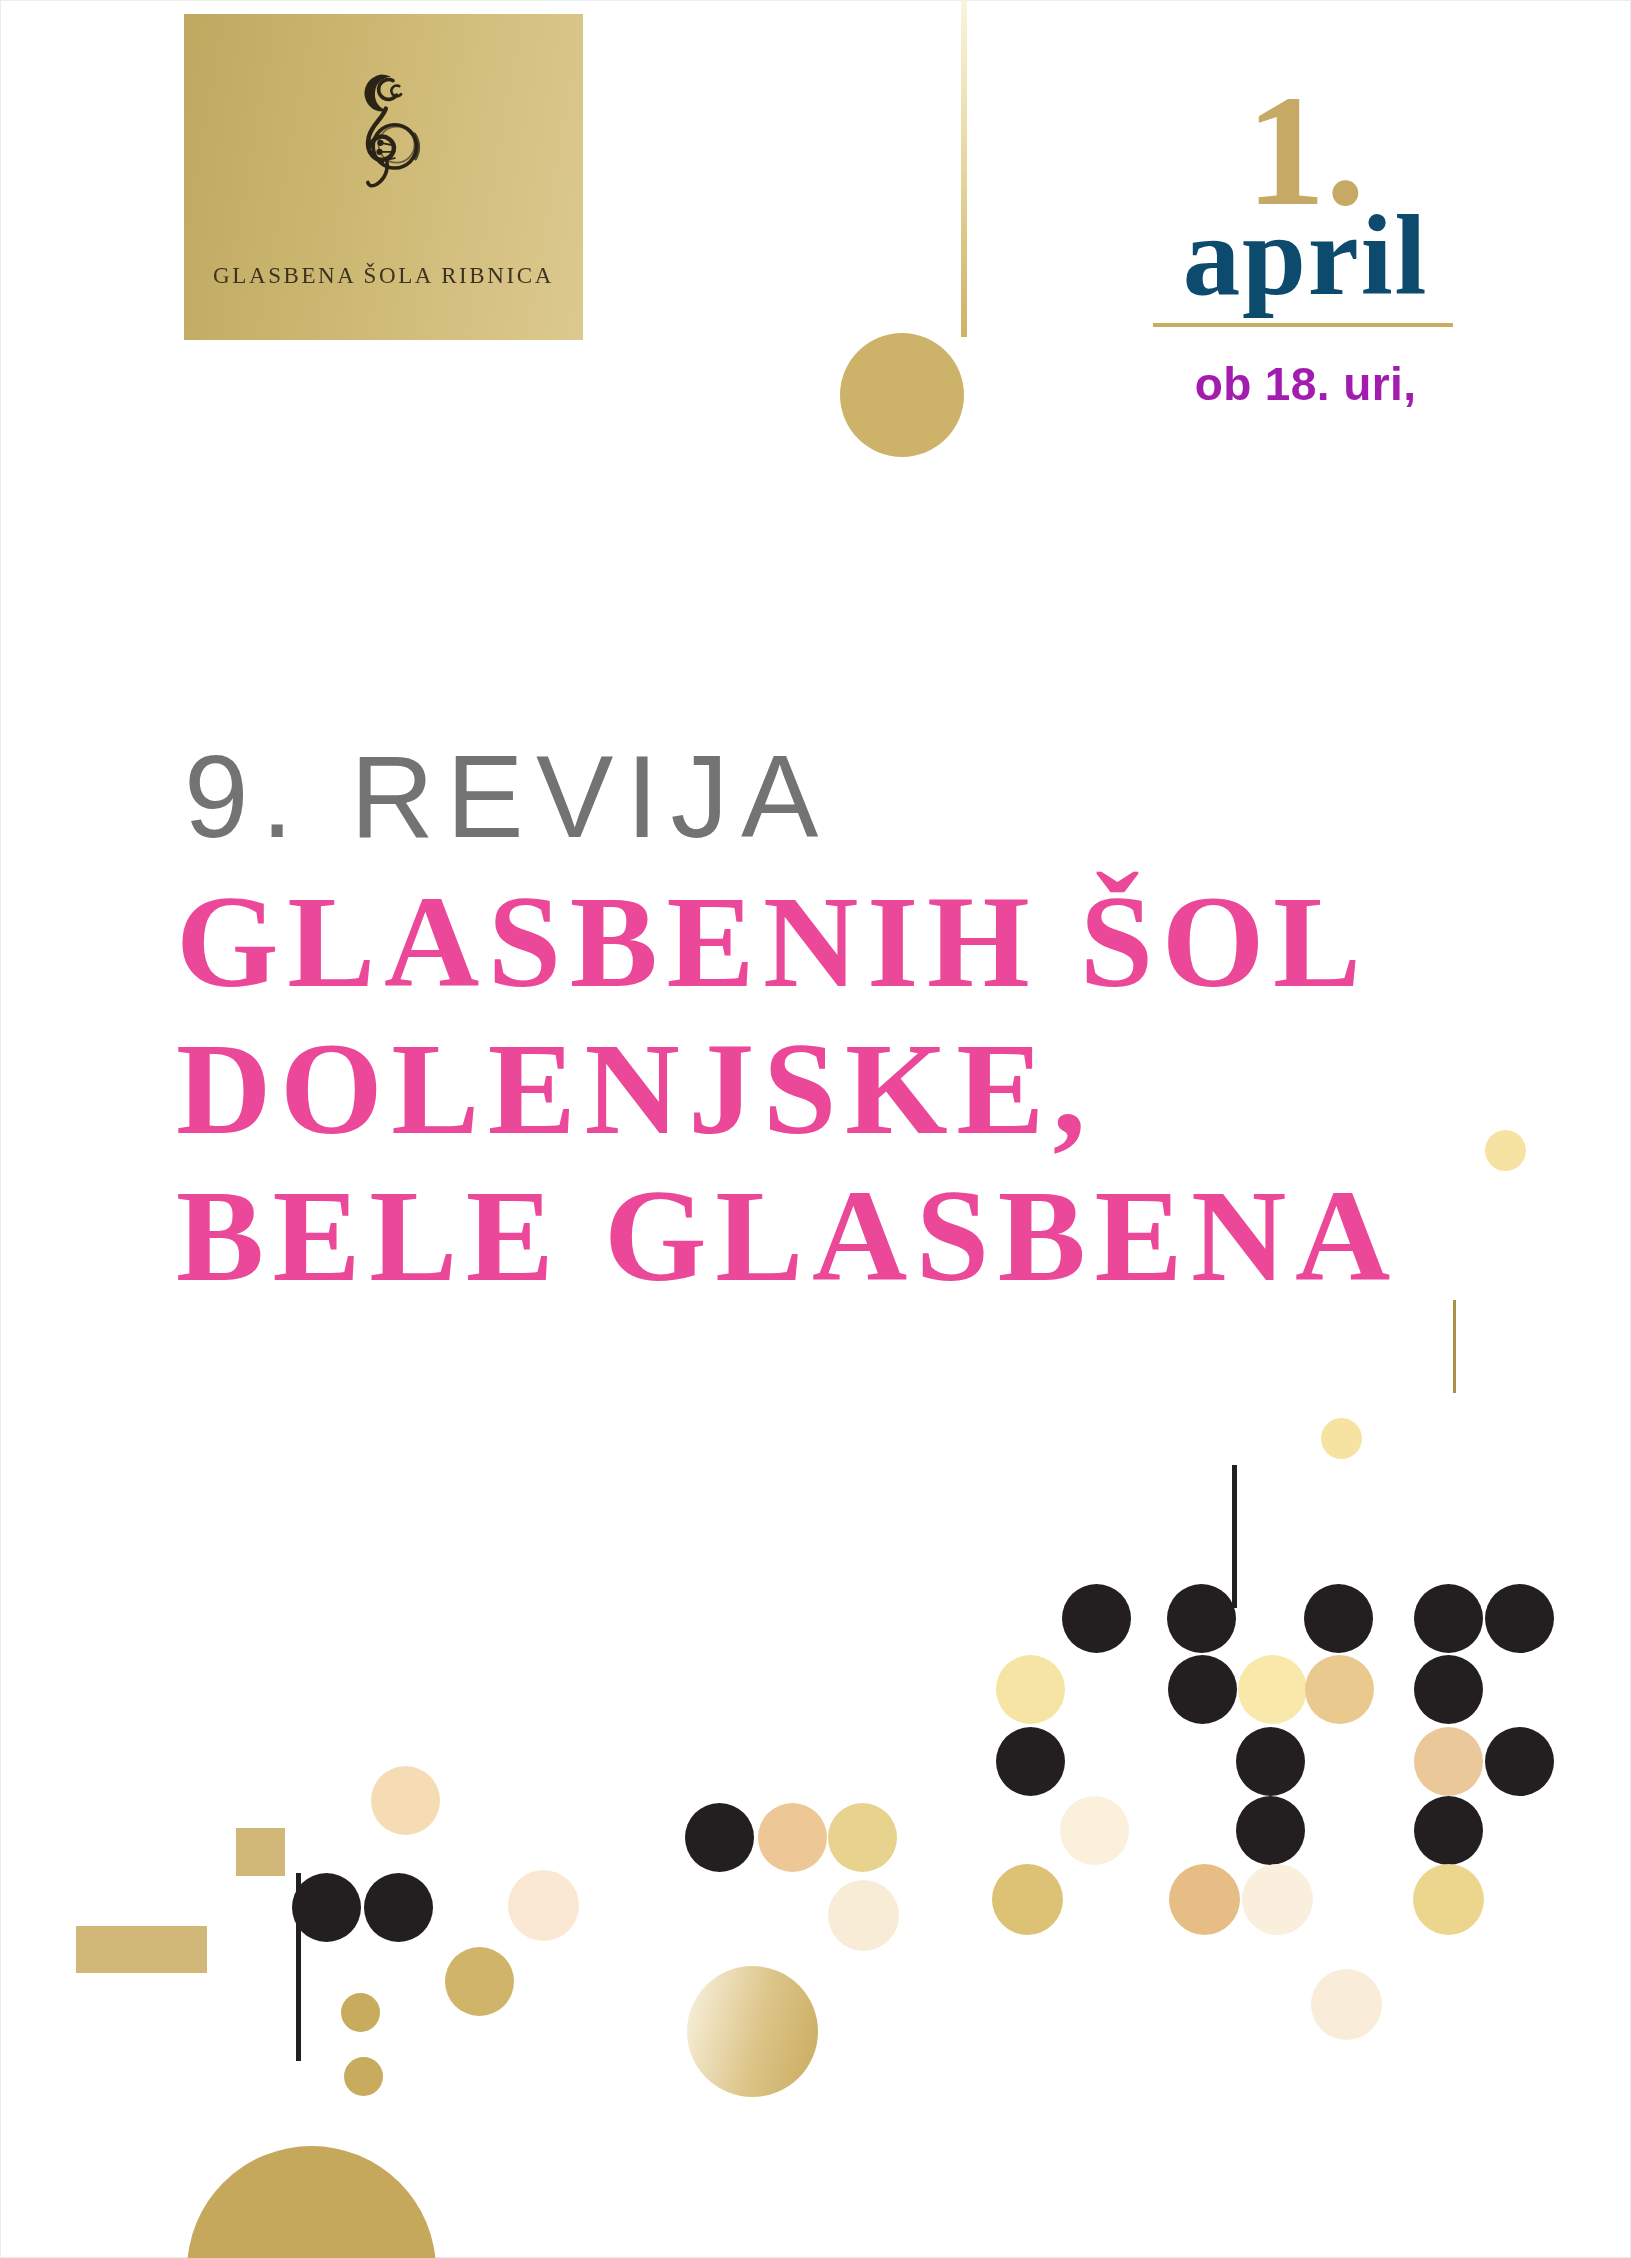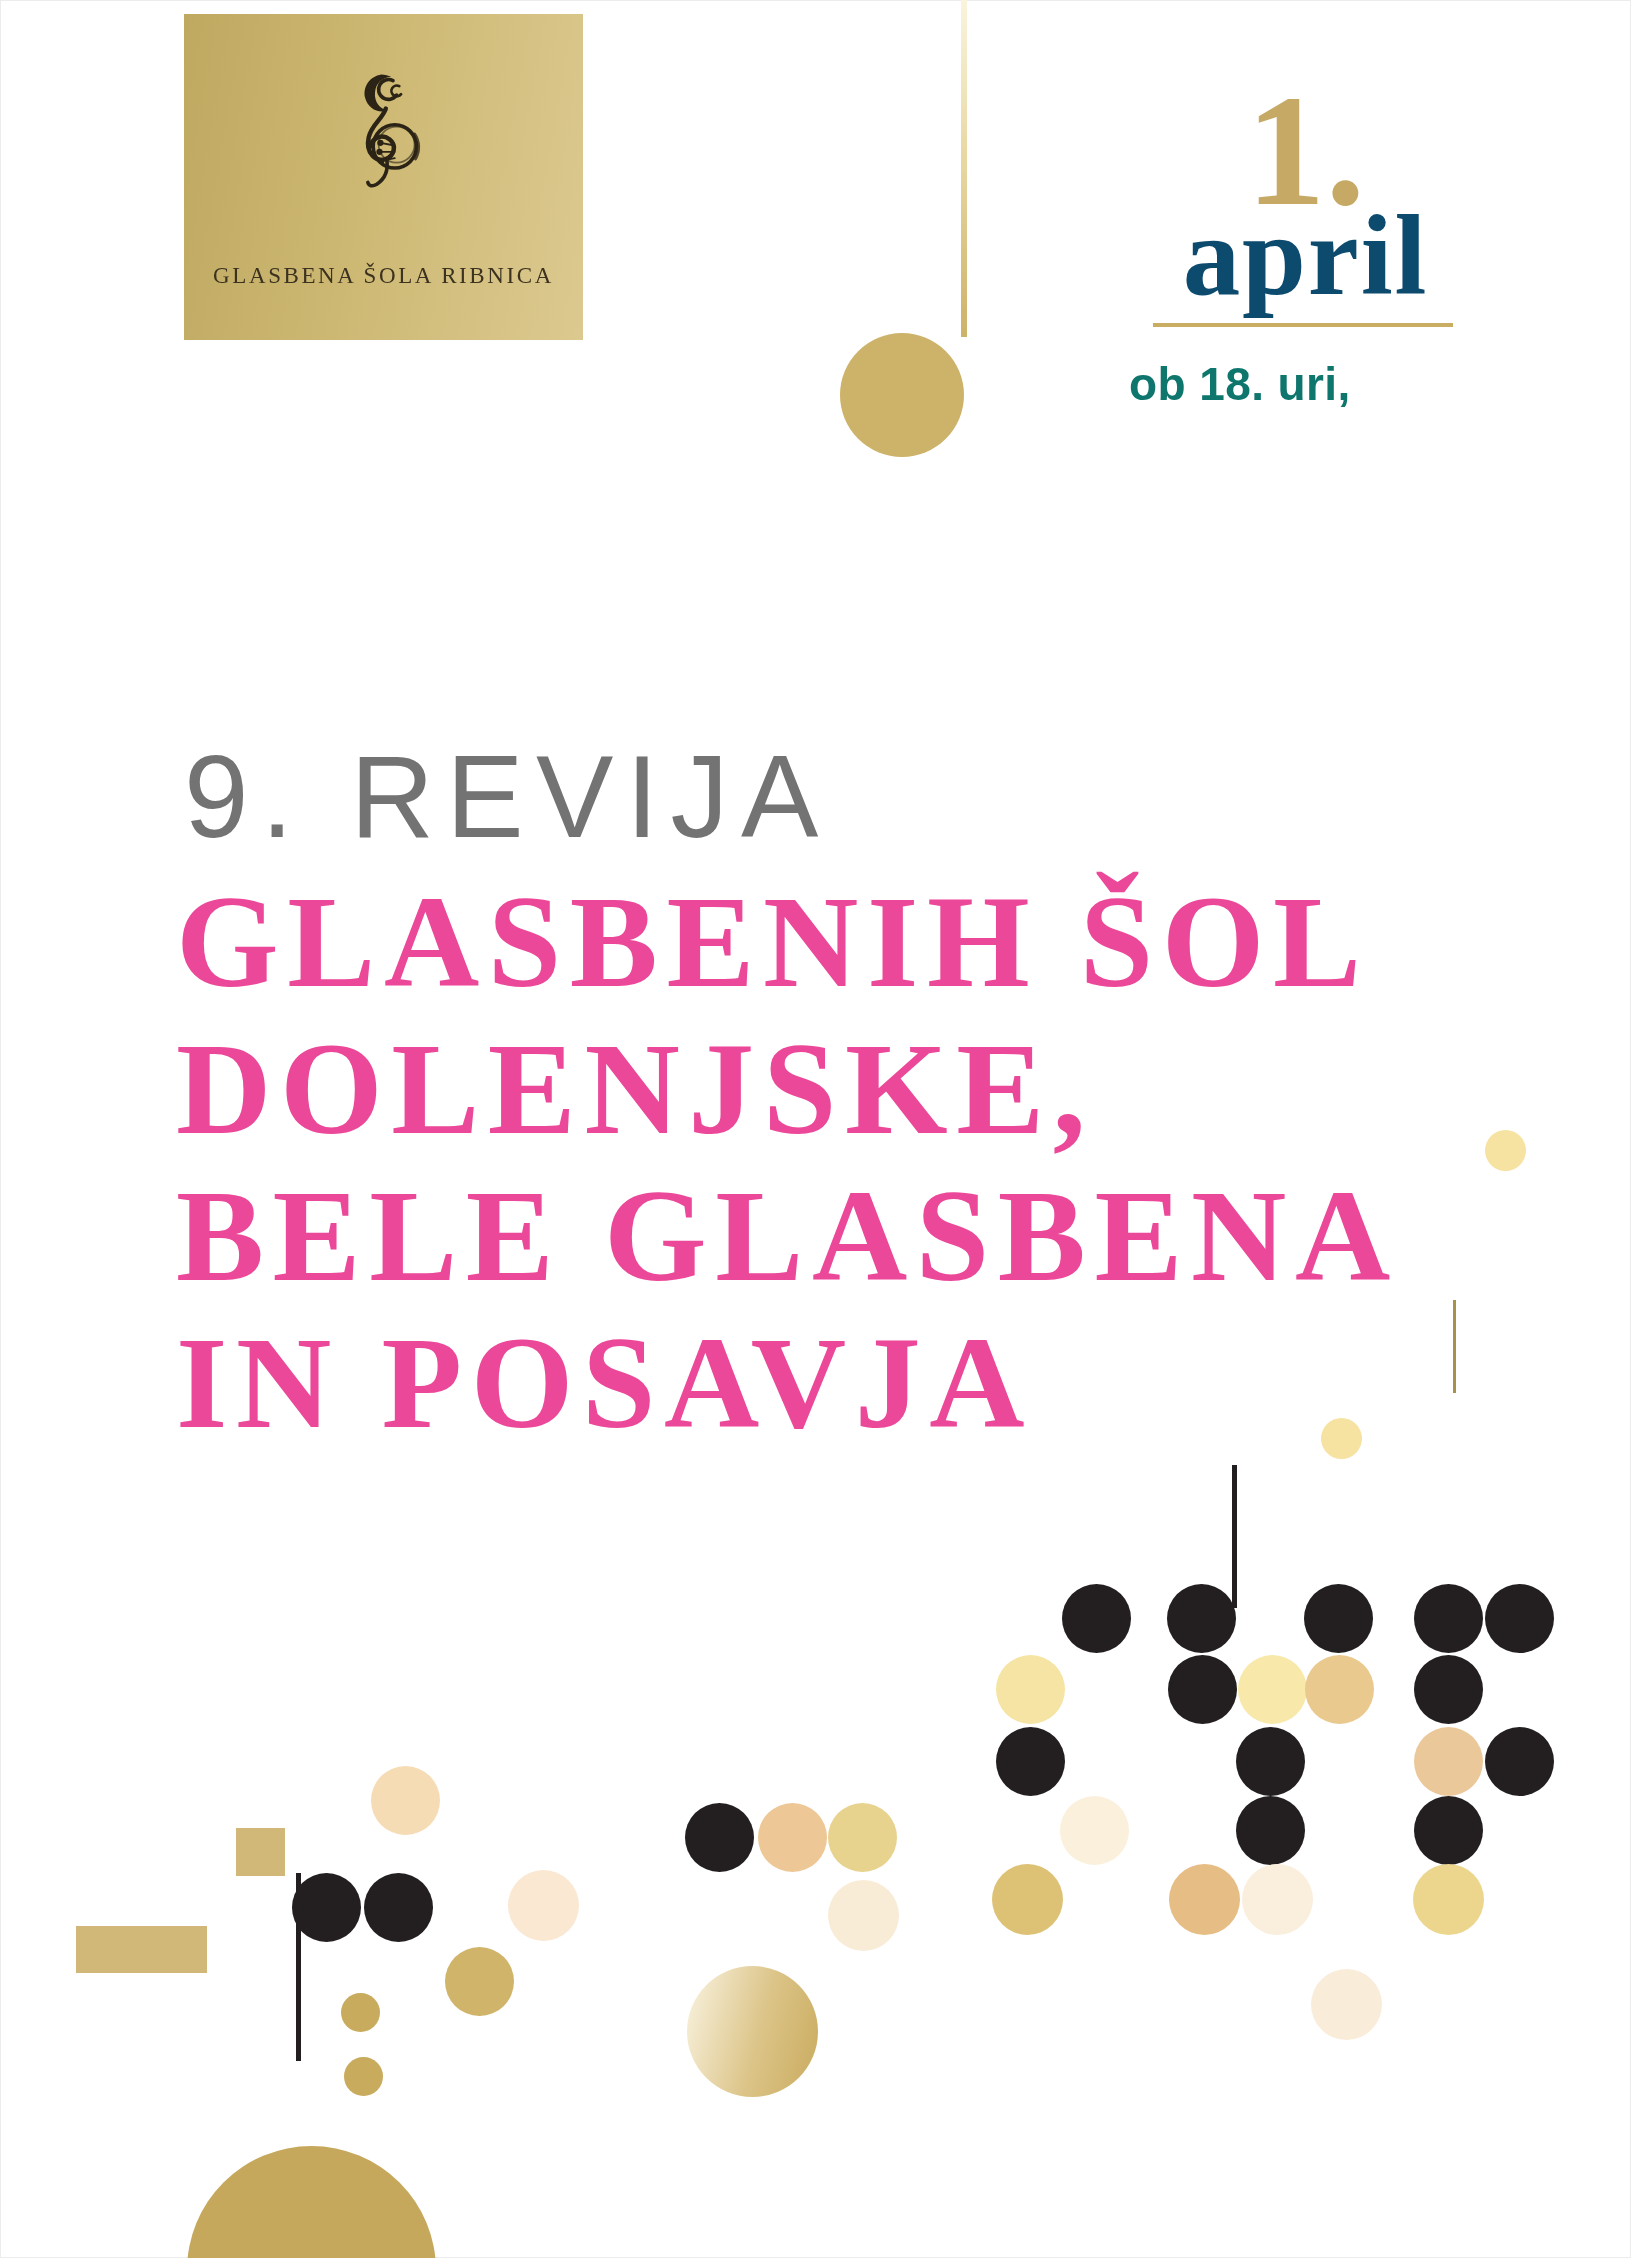--- a/index.html
+++ b/index.html
@@ -10,22 +10,22 @@
   .badge{left:184px;top:0;width:399px;height:326px;
          background:linear-gradient(100deg,#bfa961 0%,#cdb873 45%,#dcc98f 100%);margin-top:14px;}
   .badge svg{position:absolute;left:50%;top:51px;transform:translateX(-50%);height:161px;}
   .badge-label{position:absolute;left:0;bottom:51px;width:100%;text-align:center;
                font-family:"Liberation Serif",serif;font-size:23px;letter-spacing:2.6px;color:#3b321f;}
   
   .date-day{left:1129px;top:71px;width:353px;text-align:center;
             font:700 159px/1 "Liberation Serif",serif;color:#c5a965;}
   .date-month{left:1129px;top:198px;width:353px;text-align:center;
               font:700 115px/1 "Liberation Serif",serif;color:#0c4a6e;letter-spacing:1.8px;}
-  .venue{left:1129px;top:358px;width:353px;text-align:left;
-         font:700 46px/53px "Liberation Sans",sans-serif;color:#0f766e;letter-spacing:0.4px;}
+  .venue{left:1129px;top:358px;width:353px;text-align:center;
+         font:700 46px/53px "Liberation Sans",sans-serif;color:#a21caf;letter-spacing:0.4px;}
   
   .eyebrow{left:184px;top:739px;font:400 116px/1 "Liberation Sans",sans-serif;
            color:#737373;letter-spacing:12.4px;}
   .title{left:176px;top:868px;font:700 132px/147px "Liberation Serif",serif;
          color:#ec4899;letter-spacing:0.065em;white-space:nowrap;}
   
   .dot{position:absolute;border-radius:50%;}
   .dot.grad{background:linear-gradient(105deg,#f4ebd1 10%,#dcc488 55%,#c9ab5e 100%);}
   .vline{position:absolute;}
   .vline.grad{background:linear-gradient(to bottom,#faf4dd 0%,#e8d9a4 45%,#cdb269 100%);}
@@ -60,21 +60,20 @@
   <div class="abs date-month">april</div>
   <div class="abs venue">
     <div>ob 18. uri,</div>
   </div>
 
   <div class="abs eyebrow">9. REVIJA</div>
   <div class="abs title">
     <div>GLASBENIH ŠOL</div>
     <div>DOLENJSKE,</div>
     <div>BELE GLASBENA</div>
-    <div>IN POSAVJA</div>
   </div>
 
   <div class="abs">
       <div class="dot" style="left: 840px; top: 333px; width: 124px; height: 124px; background: rgb(205, 178, 105);"></div>
       <div class="dot" style="left: 1485px; top: 1130px; width: 41px; height: 41px; background: rgb(246, 227, 161);"></div>
       <div class="dot" style="left: 1321px; top: 1418px; width: 41px; height: 41px; background: rgb(246, 227, 161);"></div>
       <div class="dot" style="left: 1062px; top: 1584px; width: 69px; height: 69px; background: rgb(35, 31, 32);"></div>
       <div class="dot" style="left: 1167px; top: 1584px; width: 69px; height: 69px; background: rgb(35, 31, 32);"></div>
       <div class="dot" style="left: 1304px; top: 1584px; width: 69px; height: 69px; background: rgb(35, 31, 32);"></div>
       <div class="dot" style="left: 1414px; top: 1584px; width: 69px; height: 69px; background: rgb(35, 31, 32);"></div>

